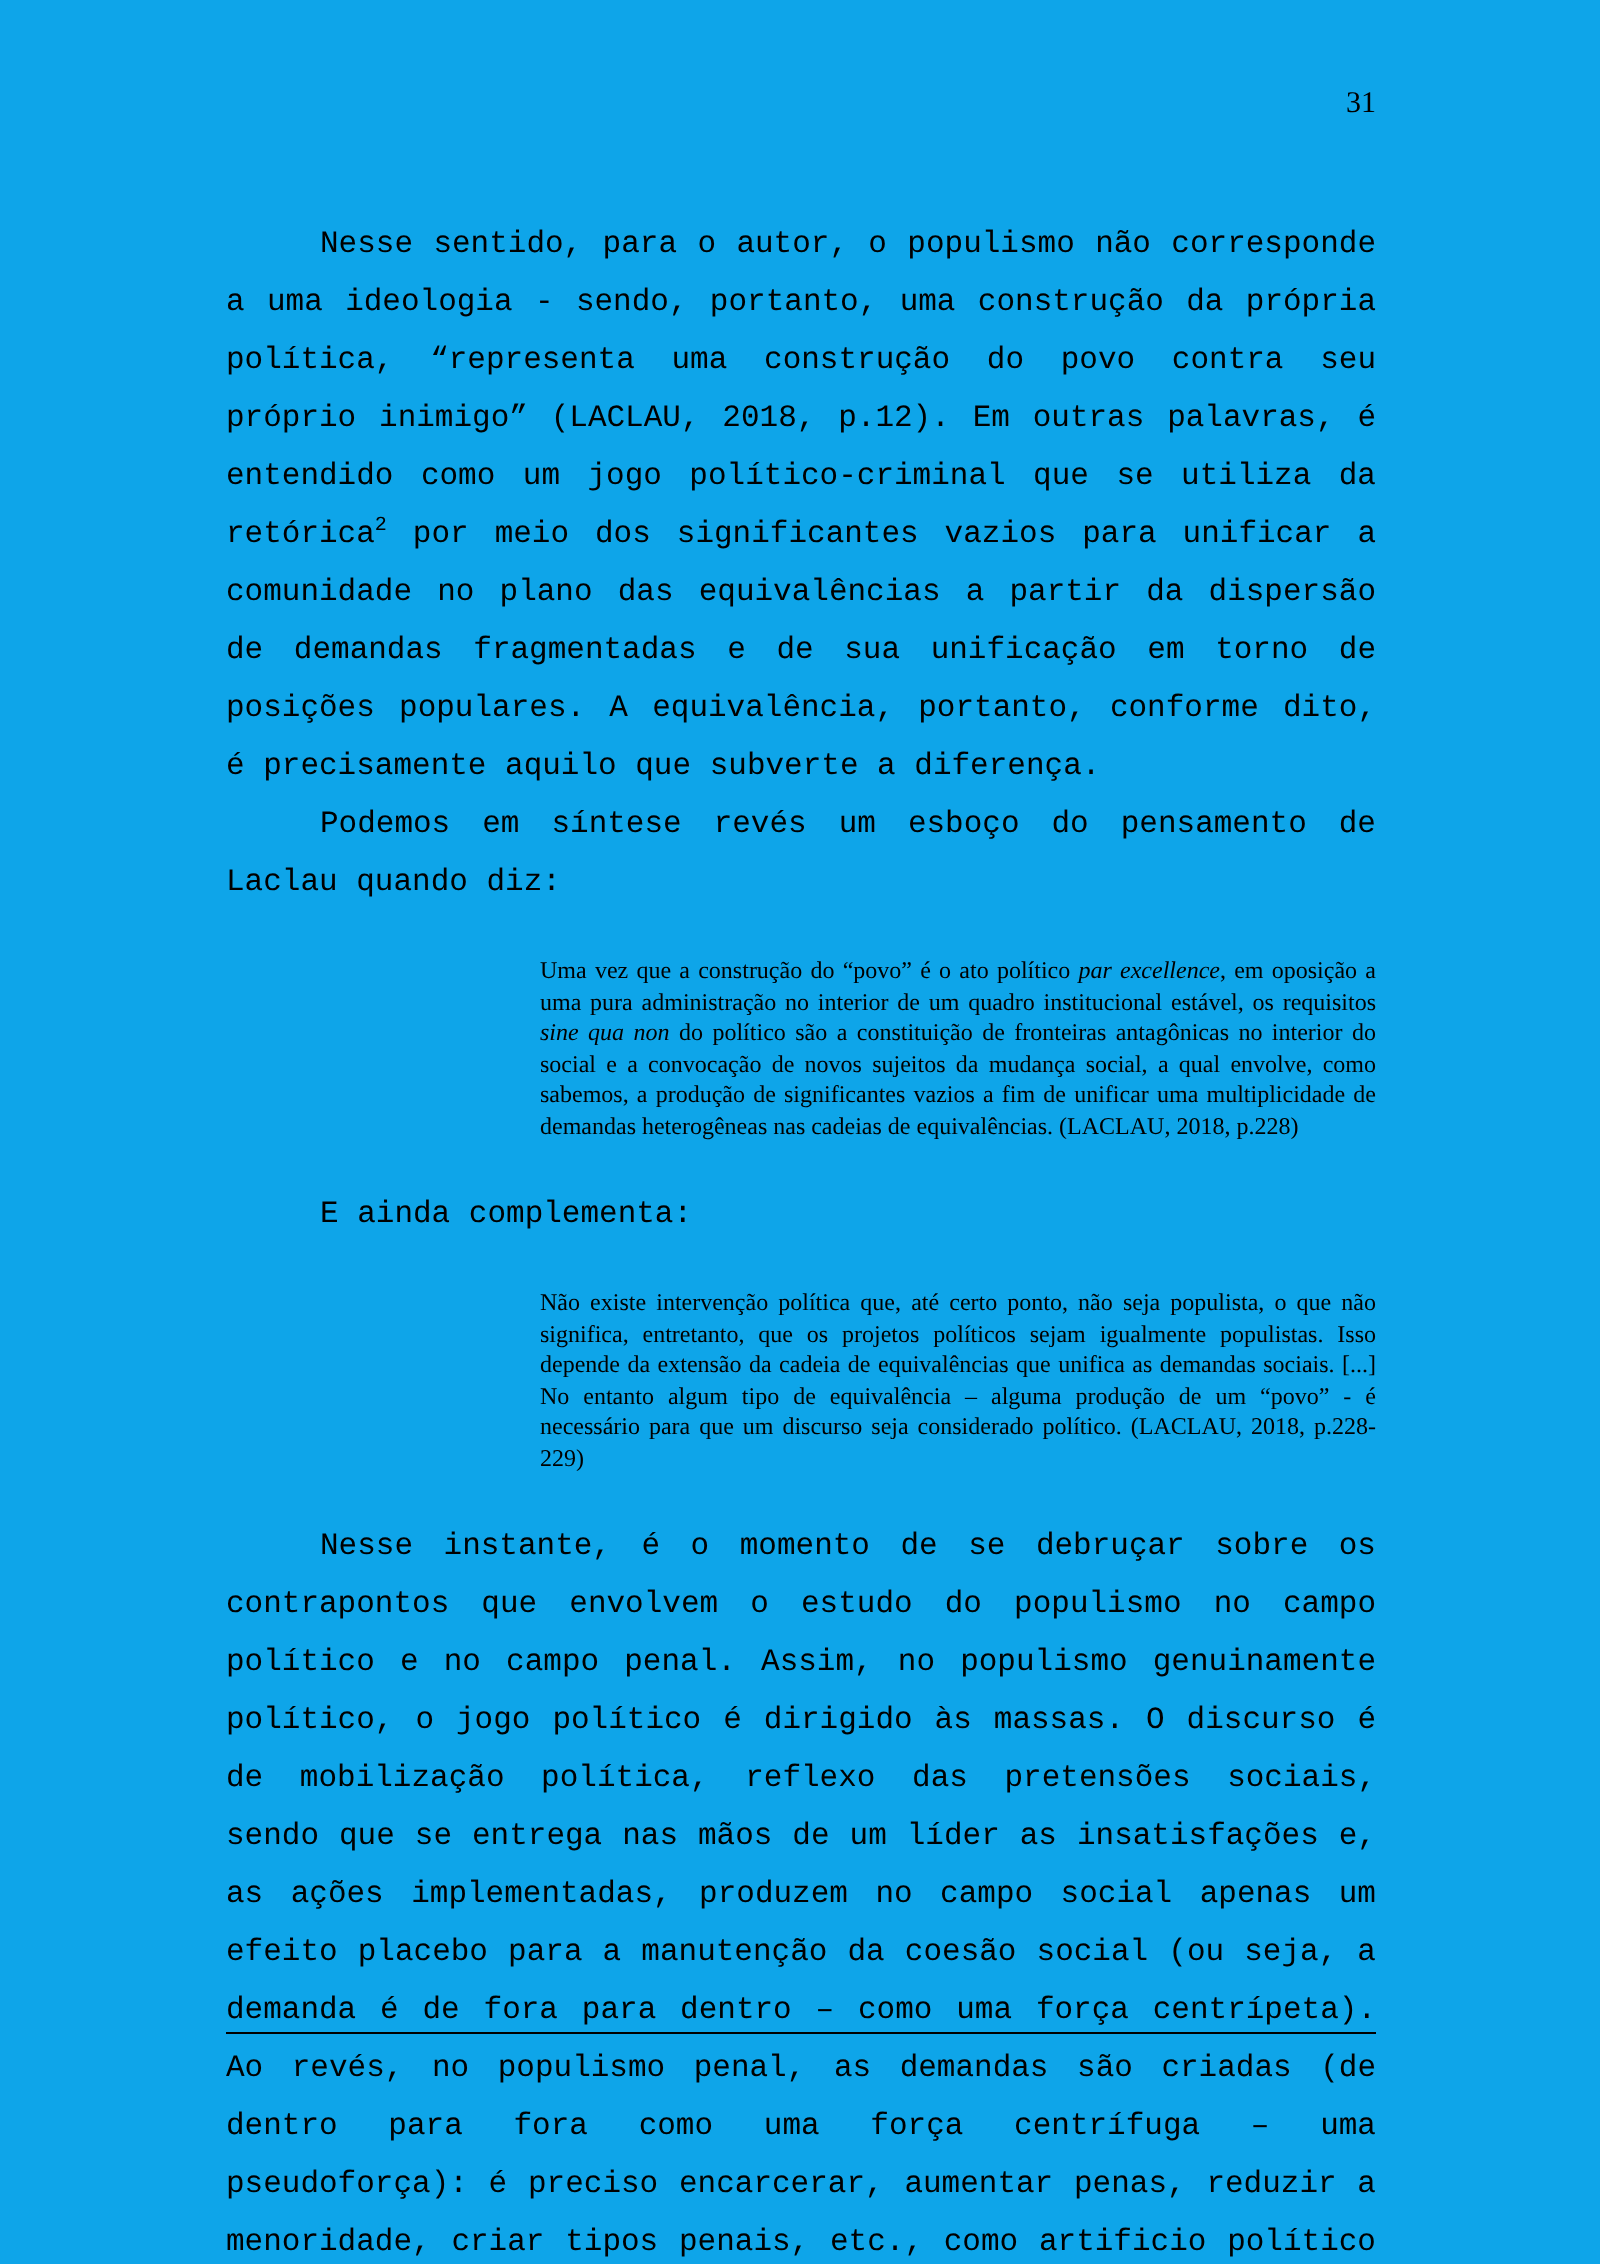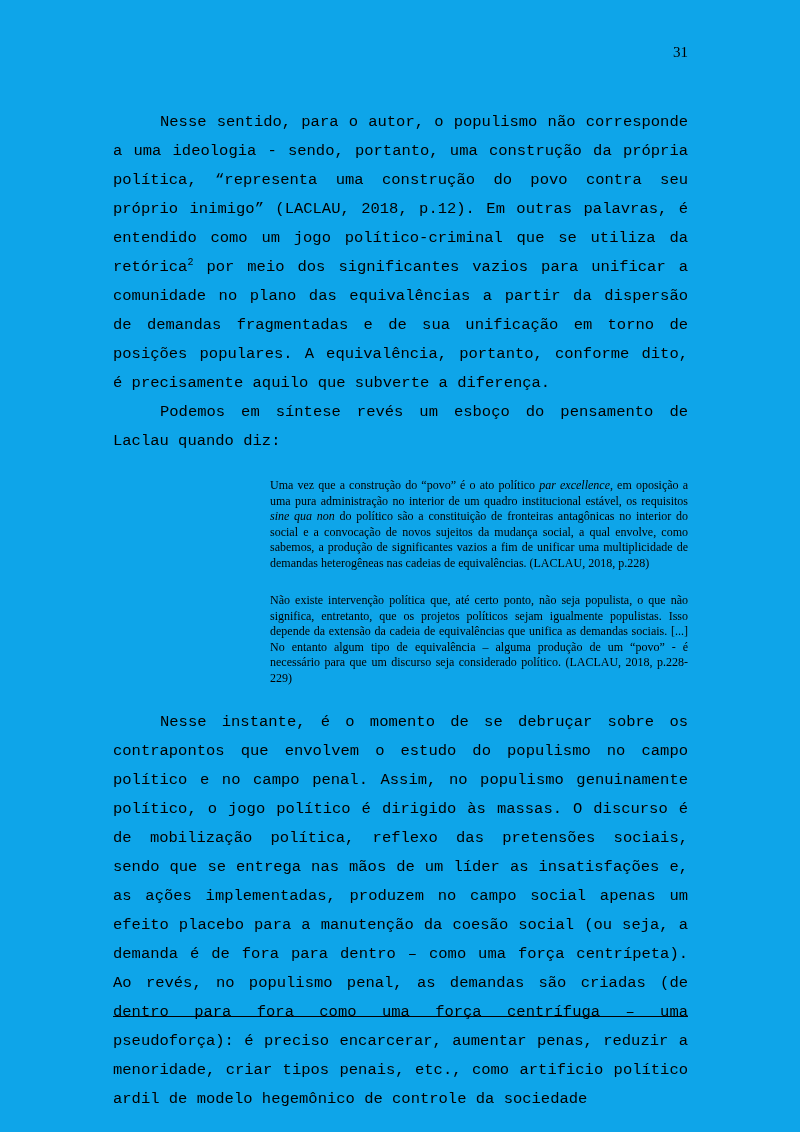--- a/index.html
+++ b/index.html
@@ -73,20 +73,21 @@
   <div class="page-number">31</div>
 
   <div class="body-text">
 
     <p class="para"><span>Nesse sentido, para o autor, o populismo não corresponde a uma ideologia - sendo, portanto, uma construção da própria política, “representa uma construção do povo contra seu próprio inimigo” (LACLAU, 2018, p.12). Em outras palavras, é entendido como um jogo político-criminal que se utiliza da retórica</span><sup class="fnref">2</sup><span> por meio dos significantes vazios para unificar a comunidade no plano das equivalências a partir da dispersão de demandas fragmentadas e de sua unificação em torno de posições populares. A equivalência, portanto, conforme dito, é precisamente aquilo que subverte a diferença.</span></p>
 
     <p class="para">Podemos em síntese revés um esboço do pensamento de Laclau quando diz:</p>
 
     <blockquote class="quote"><span>Uma vez que a construção do “povo” é o ato político </span><span class="it">par excellence</span><span>, em oposição a uma pura administração no interior de um quadro institucional estável, os requisitos </span><span class="it">sine qua non</span><span> do político são a constituição de fronteiras antagônicas no interior do social e a convocação de novos sujeitos da mudança social, a qual envolve, como sabemos, a produção de significantes vazios a fim de unificar uma multiplicidade de demandas heterogêneas nas cadeias de equivalências. (LACLAU, 2018, p.228)</span></blockquote>
 
+    <p class="para">E ainda complementa:</p>
 
     <blockquote class="quote">Não existe intervenção política que, até certo ponto, não seja populista, o que não significa, entretanto, que os projetos políticos sejam igualmente populistas. Isso depende da extensão da cadeia de equivalências que unifica as demandas sociais. [...] No entanto algum tipo de equivalência – alguma produção de um “povo” - é necessário para que um discurso seja considerado político. (LACLAU, 2018, p.228-229)</blockquote>
 
 
     <p class="para">Nesse instante, é o momento de se debruçar sobre os contrapontos que envolvem o estudo do populismo no campo político e no campo penal. Assim, no populismo genuinamente político, o jogo político é dirigido às massas. O discurso é de mobilização política, reflexo das pretensões sociais, sendo que se entrega nas mãos de um líder as insatisfações e, as ações implementadas, produzem no campo social apenas um efeito placebo para a manutenção da coesão social (ou seja, a demanda é de fora para dentro – como uma força centrípeta). Ao revés, no populismo penal, as demandas são criadas (de dentro para fora como uma força centrífuga – uma pseudoforça): é preciso encarcerar, aumentar penas, reduzir a menoridade, criar tipos penais, etc., como artificio político ardil de modelo hegemônico de controle da sociedade</p>
 
   </div>
 
   <div class="footnote-area">
     <hr class="footnote-rule">

